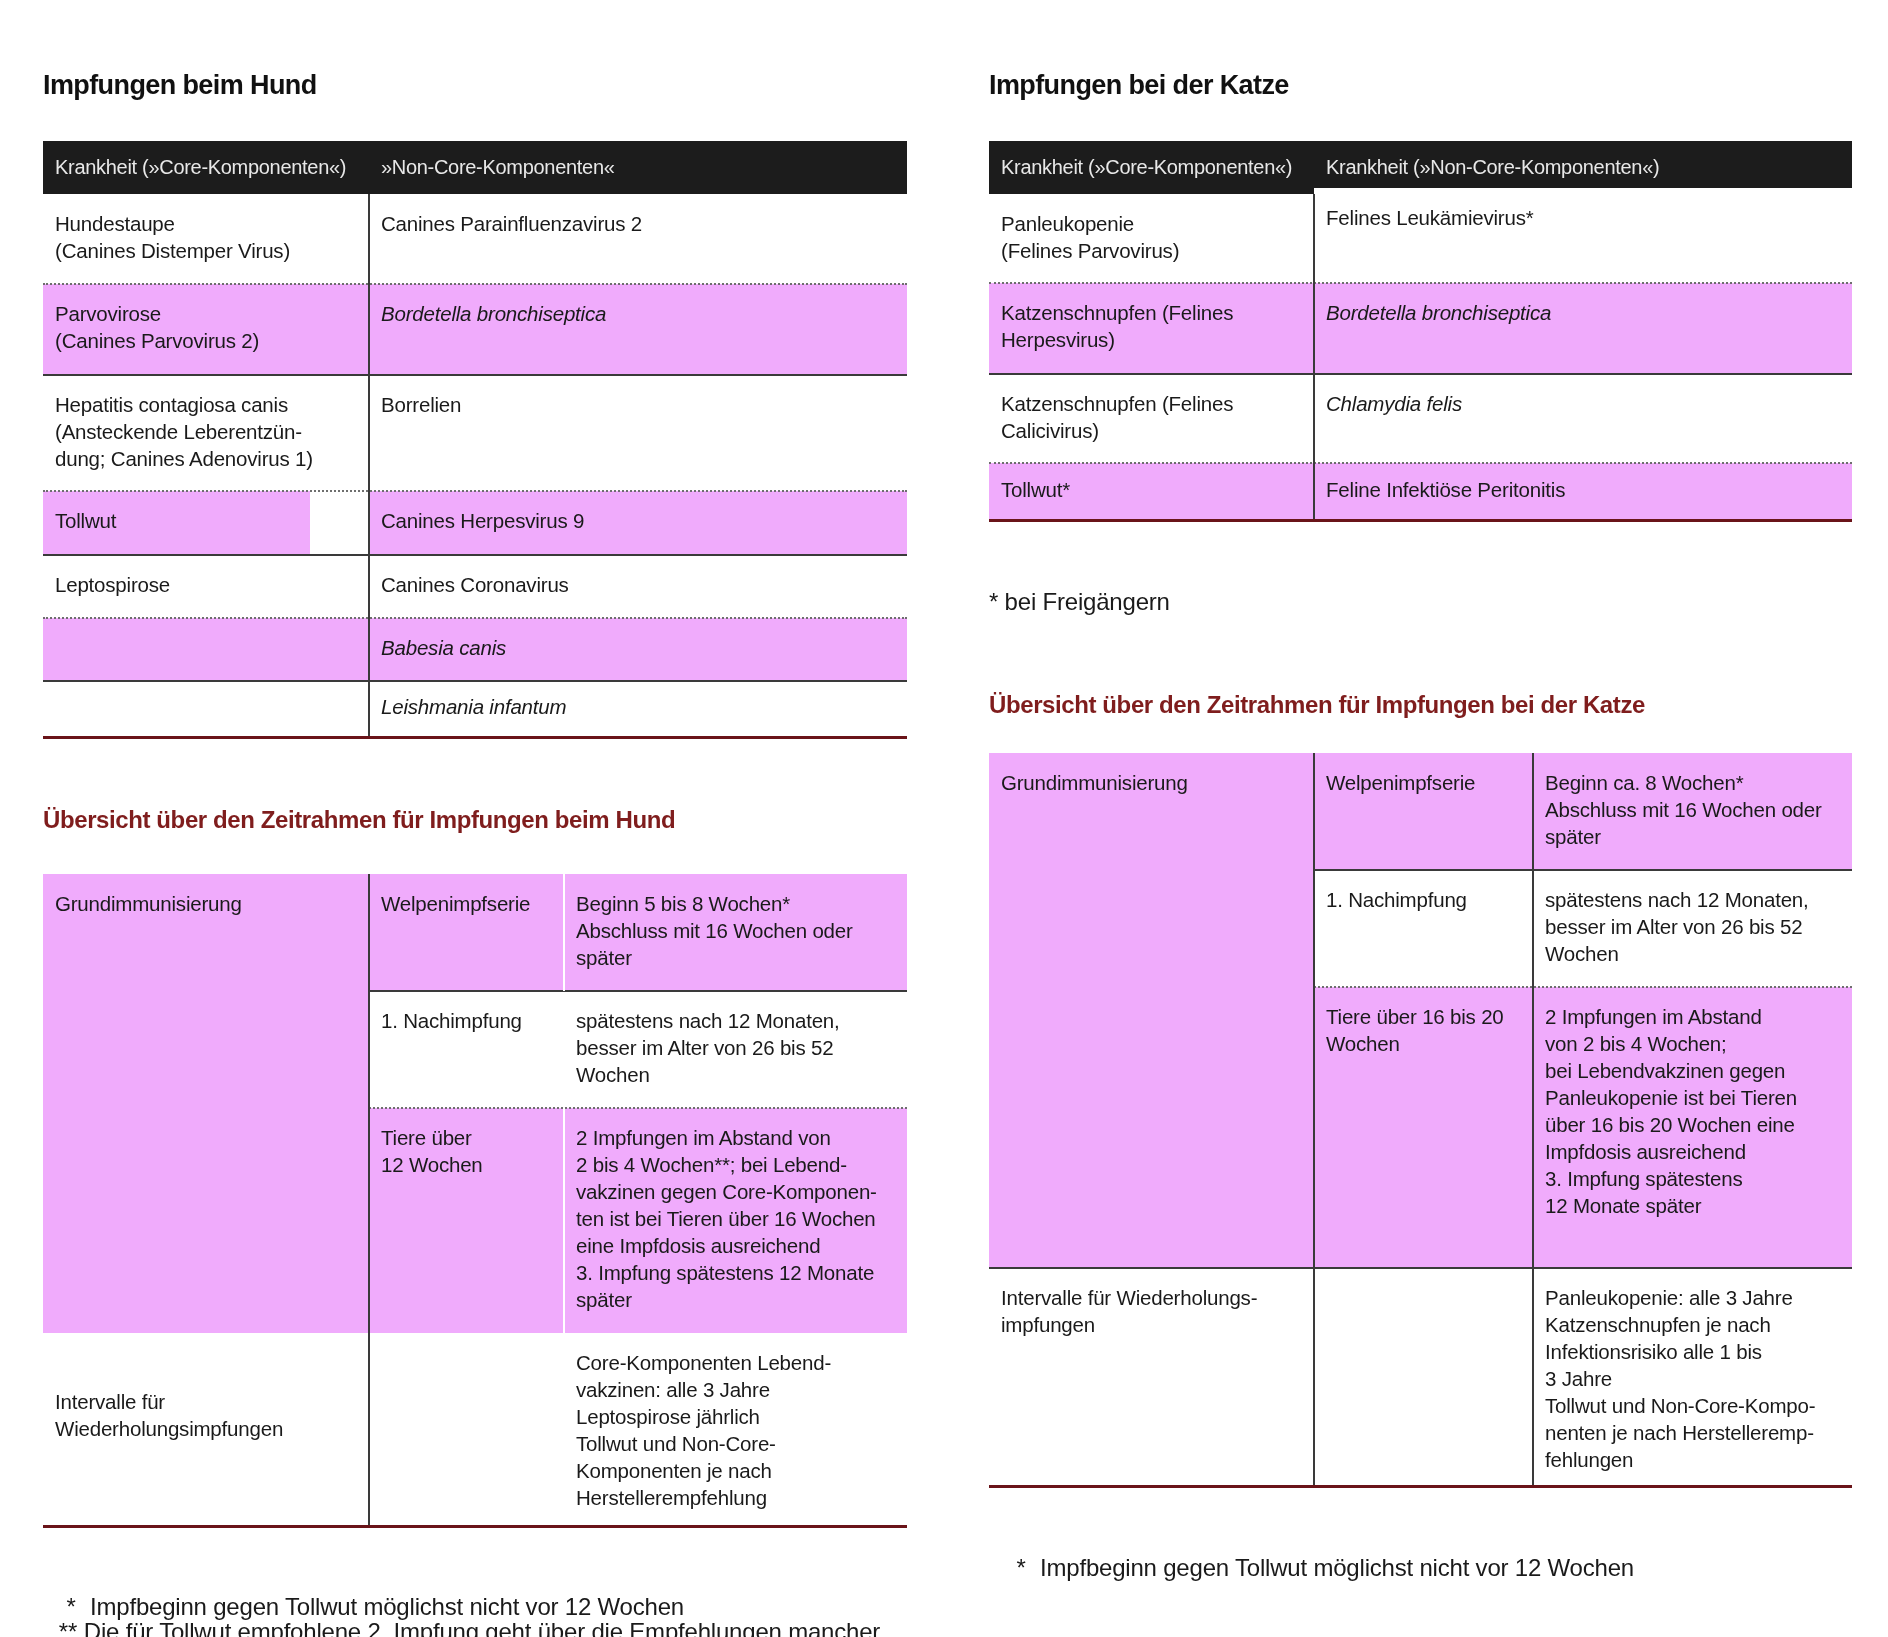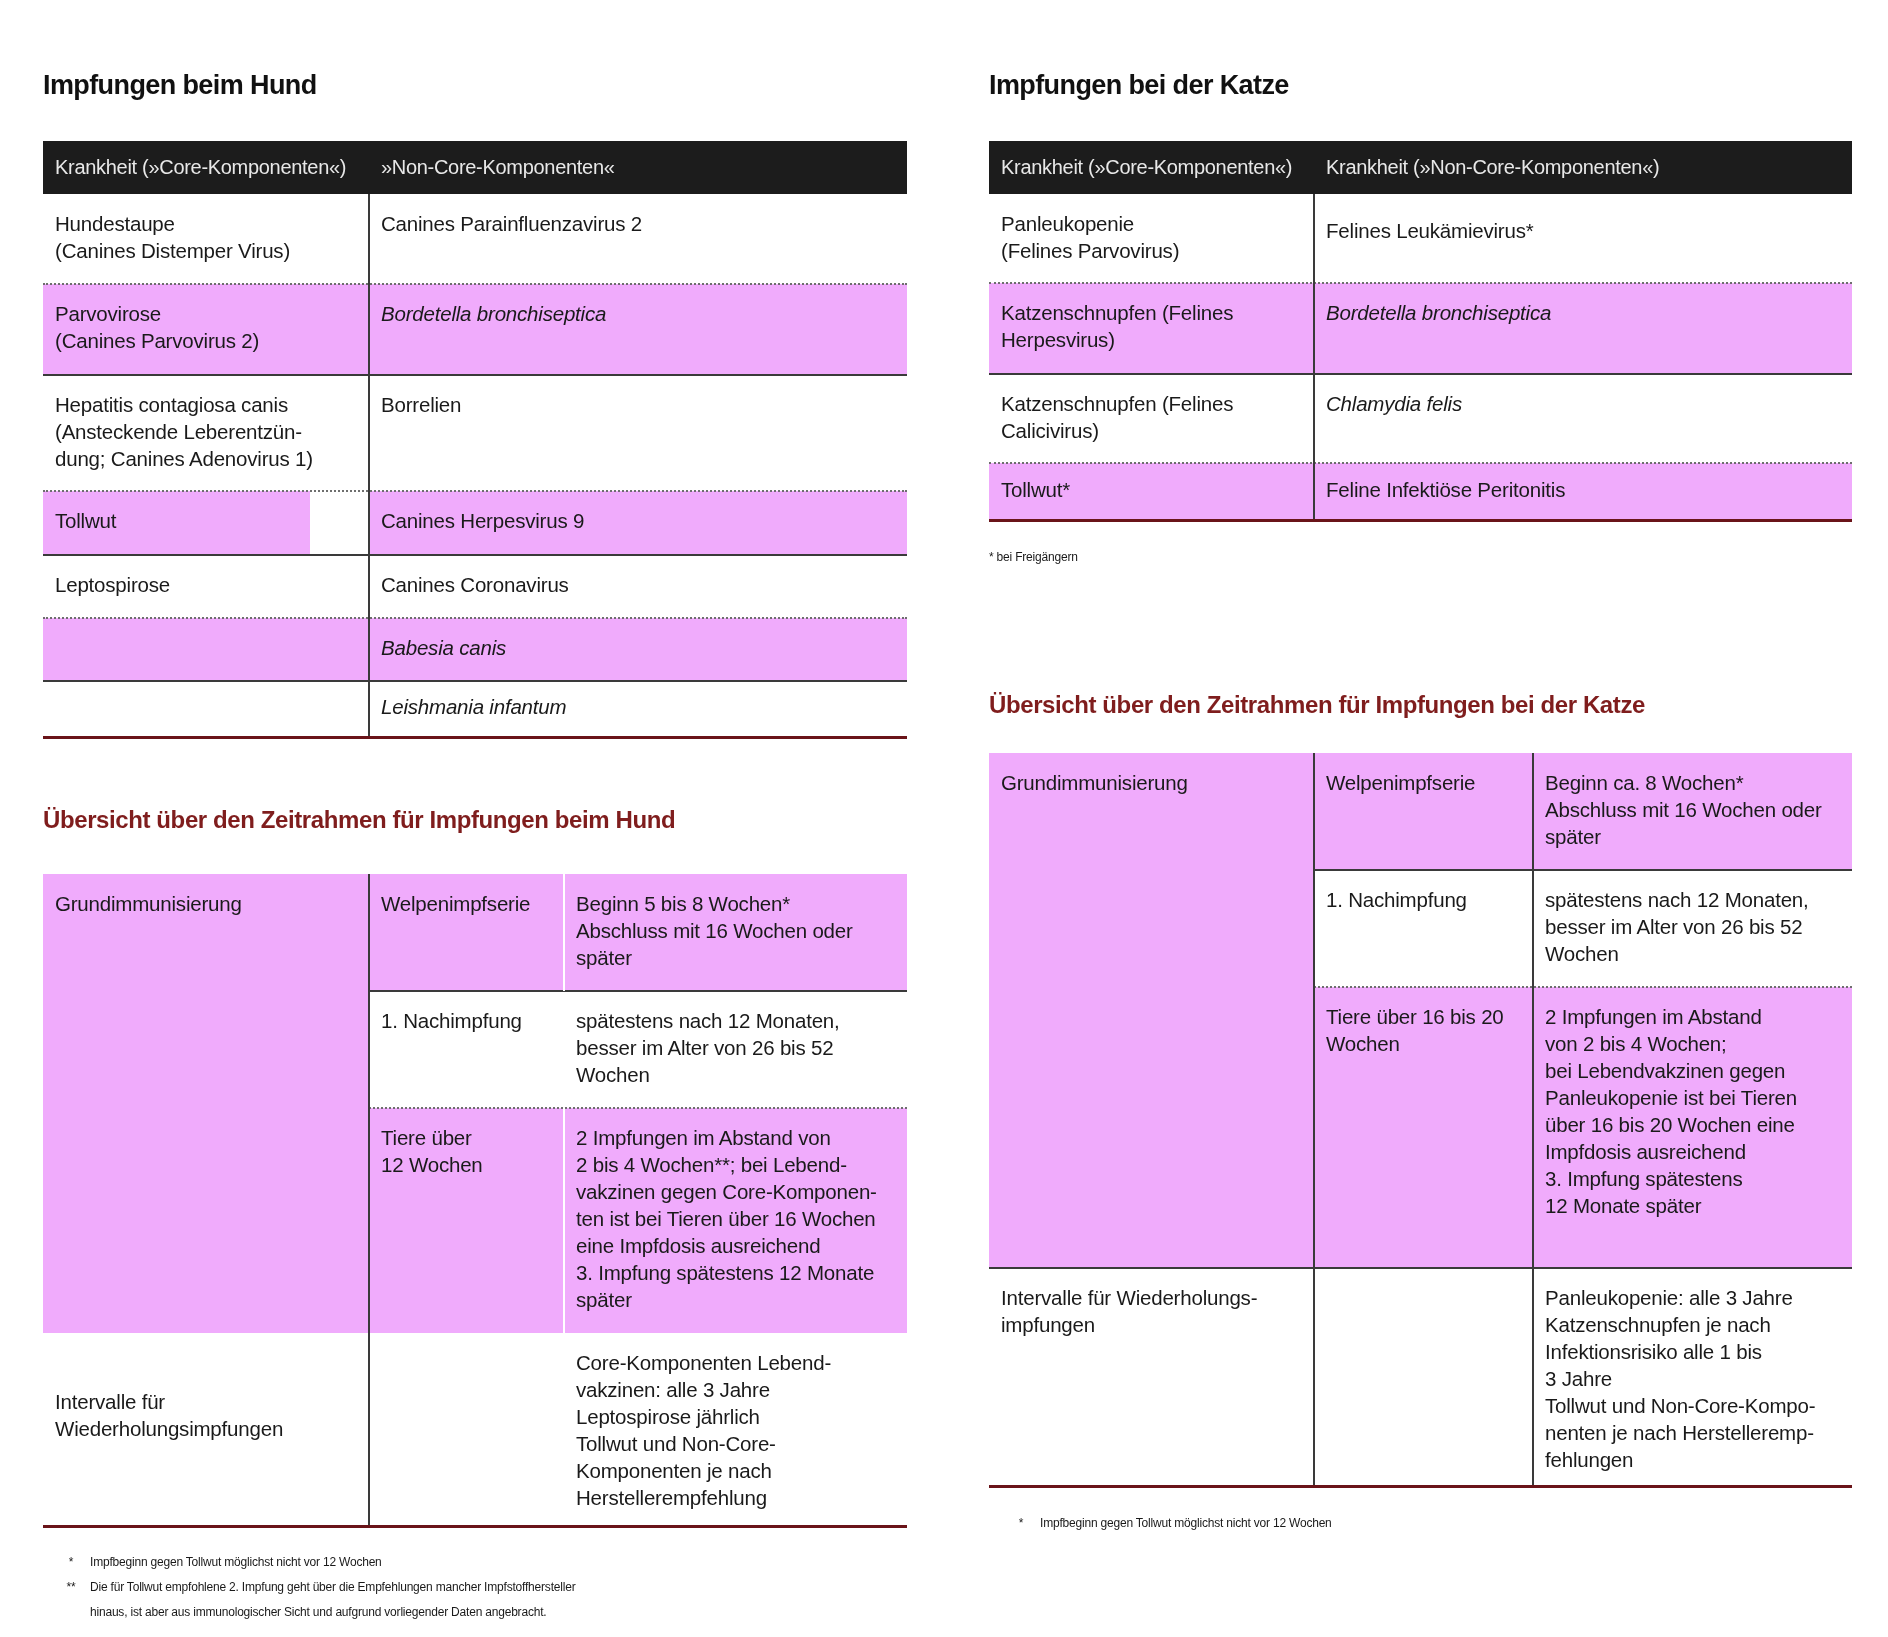--- a/index.html
+++ b/index.html
@@ -14,21 +14,21 @@
   .gray { background:#f0abfc; }
   .white { background:#ffffff; }
   .it { font-style:italic; }
   .hline { position:absolute; height:0; }
   .dotted { border-top:2px dotted #6e6e6e; }
   .solid { border-top:2px solid #3a3a3a; }
   .red { border-top:3px solid #6a1419; }
   .vline { position:absolute; width:2px; background:#3a3a3a; }
   .vline.white-l { background:#ffffff; }
   .hcell { position:absolute; box-sizing:border-box; padding:0 12px; height:53px; line-height:53px; }
-  .fn { font-size:12px; line-height:25px; letter-spacing:-0.2px; }
+  .fn { font-size:24px; line-height:25px; letter-spacing:-0.2px;margin-top:44px; }
   .mark { display:inline-block; width:38px; text-align:center; }
 </style>
 </head>
 <body>
 
 <div class="abs h1" style="left:43px; top:70px;">Impfungen beim Hund</div>
 
 <div>
   <div class="abs thead" style="left:43px; top:141px; width:864px; height:53px;">
     <div class="hcell" style="left:0; width:326px;">Krankheit (»Core-Komponenten«)</div>
@@ -128,21 +128,21 @@
 <div class="abs h1" style="left:989px; top:70px;">Impfungen bei der Katze</div>
 
 <div>
   <div class="abs thead" style="left:989px; top:141px; width:863px; height:53px;">
     <div class="hcell" style="left:0; width:325px;">Krankheit (»Core-Komponenten«)</div>
     <div class="hcell" style="left:325px; width:538px;">Krankheit (»Non-Core-Komponenten«)</div>
   </div>
 
   <div class="cell white" style="left:989px; top:194px; width:325px; height:89px; white-space:pre-line;">Panleukopenie
 (Felines Parvovirus)</div>
-  <div class="cell white" style="left:1314px; top:201px; width:538px; height:89px;">Felines Leukämievirus*</div>
+  <div class="cell white" style="left:1314px; top:188px; width:538px; height:89px;">Felines Leukämievirus*</div>
 
   <div class="cell gray" style="left:989px; top:283px; width:325px; height:91px; white-space:pre-line;">Katzenschnupfen (Felines
 Herpesvirus)</div>
   <div class="cell gray it" style="left:1314px; top:283px; width:538px; height:91px;">Bordetella bronchiseptica</div>
 
   <div class="cell white" style="left:989px; top:374px; width:325px; height:89px; white-space:pre-line;">Katzenschnupfen (Felines
 Calicivirus)</div>
   <div class="cell white it" style="left:1314px; top:374px; width:538px; height:89px;">Chlamydia felis</div>
 
   <div class="cell gray" style="left:989px; top:463px; width:325px; height:57px; padding-top:13px;">Tollwut*</div>

